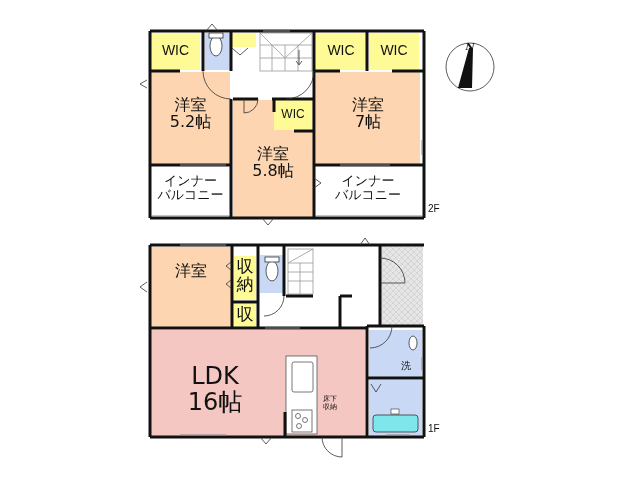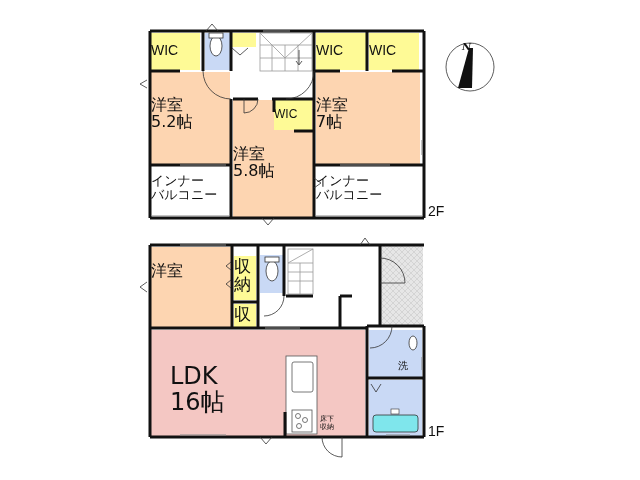--- a/index.html
+++ b/index.html
@@ -1,24 +1,24 @@
 <!DOCTYPE html>
 <html><head>
   <meta charset="utf-8">
   <style>
     html, body { margin: 0; padding: 0; background: #ffffff; }
     body { width: 640px; height: 480px; position: relative; overflow: hidden;
            font-family: "DejaVu Sans", "Liberation Sans", sans-serif; }
     .plan { position: absolute; left: 0; top: 0; width: 640px; height: 480px; }
-    .lbl { position: absolute; text-align: left; color: #111; line-height: 1.08; white-space: nowrap; }
+    .lbl { position: absolute; text-align: center; color: #111; line-height: 1.08; white-space: nowrap; }
     .big { font-size: 16px; }
     .wic { font-size: 14px; font-family: "Liberation Sans", sans-serif; }
     .small { font-size: 13px; }
     .tiny { font-size: 7px; }
-    .floor { position: absolute; font-size: 14px; color: #111; font-family: "Liberation Sans", sans-serif; }
+    .floor { position: absolute; font-size: 10px; color: #111; font-family: "Liberation Sans", sans-serif; }
   </style>
 </head>
 <body>
 
 <svg class="plan" width="640" height="480" viewBox="0 0 640 480" xmlns="http://www.w3.org/2000/svg">
   <defs>
     <pattern id="porchPat" width="6" height="6" patternUnits="userSpaceOnUse">
       <rect width="6" height="6" fill="#e6e6e6"></rect>
       <path d="M0 0 L6 6 M6 0 L0 6" stroke="#c8c8c8" stroke-width="0.6"></path>
     </pattern>
@@ -210,18 +210,18 @@
 </div>
 <div class="lbl" style="left:234px;top:257px;width:22px;font-size:17px;">
   <div>収</div>
   <div>納</div>
 </div>
 <div class="lbl" style="left:234px;top:305px;width:22px;font-size:17px;">収</div>
 <div class="lbl big" style="left:170px;top:364px;width:90px;font-size:24px;">
   <div>LDK</div>
   <div>16帖</div>
 </div>
-<div class="lbl tiny" style="left:320px;top:416px;width:20px;">
+<div class="lbl tiny" style="left:320px;top:396px;width:20px;">
   <div>床下</div>
   <div>収納</div>
 </div>
 <div class="lbl" style="left:398px;top:361px;width:16px;font-size:10px;">洗</div>
 <div class="floor" style="left:428px;top:423px;">1F</div>
 
 </body></html>

